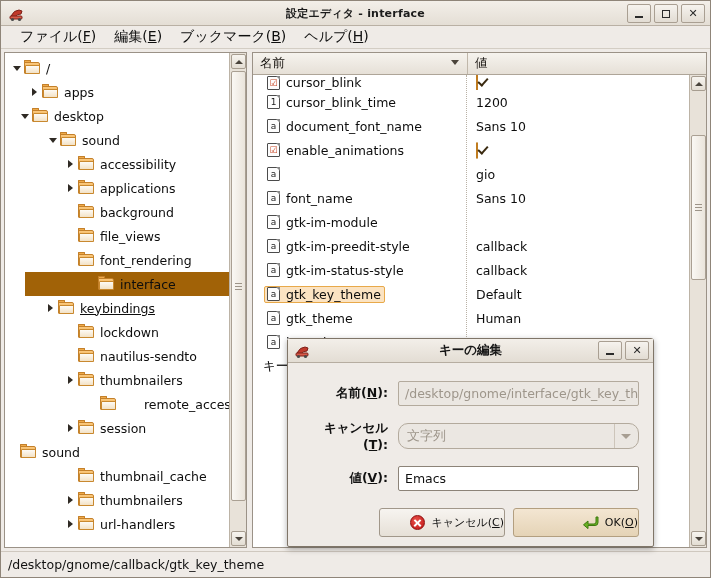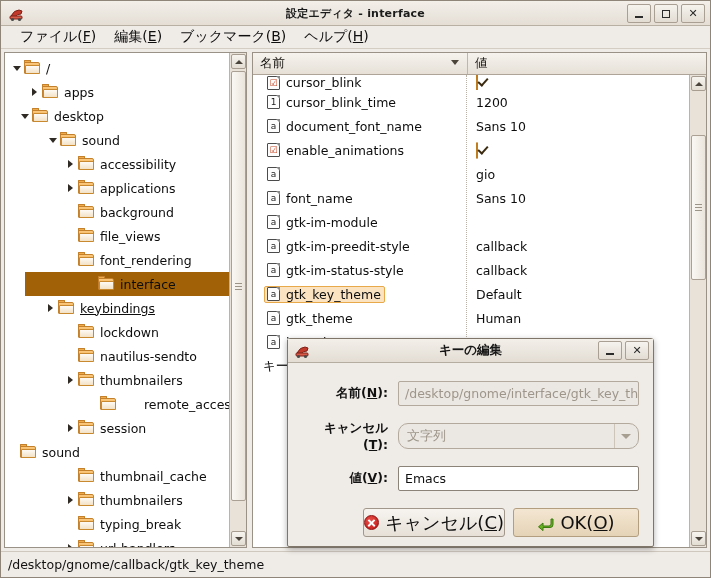--- a/index.html
+++ b/index.html
@@ -362,23 +362,23 @@
   }
   .dlg-actions {
     display: flex; justify-content: flex-end; gap: 8px;
     padding: 3px 14px 0 14px;
   }
   .dbtn {
     min-width: 126px; height: 29px;
     border: 1px solid #a1978a;
     border-radius: 3px;
     background: linear-gradient(#f7f4f0, #e6e0d7);
-    display: flex; align-items: center; justify-content: center;
+    display: flex; align-items: center; justify-content: flex-end;
     gap: 6px;
-    font-size: 18px; color: #0f0f0f;
+    font-size: 11px; color: #0f0f0f;
   }
   .dbtn.default {
     background: linear-gradient(#f3e6d2, #e5d3b6);
     border-color: #b39f80;
   }
   .dbtn u { text-decoration: underline; }
   .ico-cancel {
     width: 15px; height: 15px;
     background: radial-gradient(circle at 40% 35%, #e8514a, #bf1414);
     border: 1px solid #8e0d0d;
@@ -616,29 +616,20 @@
               <i class="tri-r"></i>
             </span>
             <span class="folder">
               <span class="f-tab"></span>
               <span class="f-back"></span>
               <span class="f-front"></span>
             </span>
             <span>thumbnailers</span>
           </div>
           <div class="tree-row" style="padding-left: 58px;">
-            <span class="expander"></span>
-            <span class="folder">
-              <span class="f-tab"></span>
-              <span class="f-back"></span>
-              <span class="f-front"></span>
-            </span>
-            <span>typing_break</span>
-          </div>
-          <div class="tree-row" style="padding-left: 58px;">
             <span class="expander">
               <i class="tri-r"></i>
             </span>
             <span class="folder">
               <span class="f-tab"></span>
               <span class="f-back"></span>
               <span class="f-front"></span>
             </span>
             <span>url-handlers</span>
           </div>

